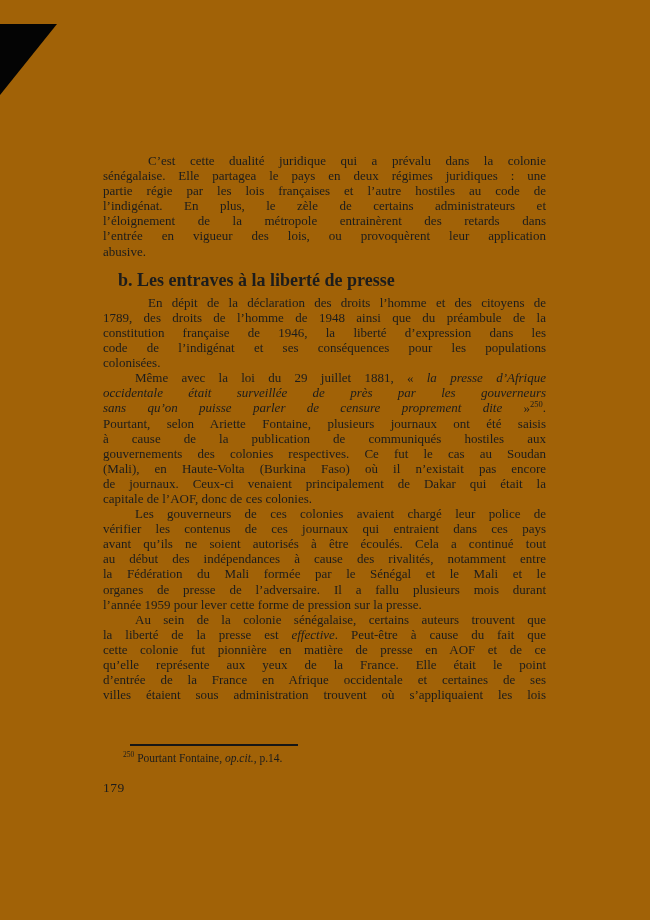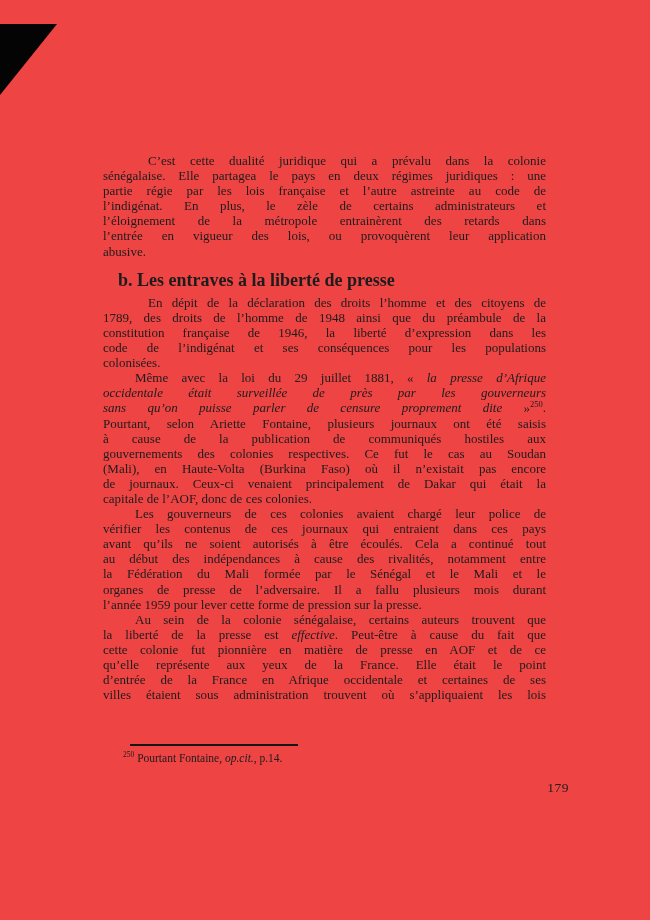--- a/index.html
+++ b/index.html
@@ -1,21 +1,21 @@
 <!DOCTYPE html>
 <html><head>
 <meta charset="utf-8">
 <style>
   html,body{margin:0;padding:0;}
   body{
     width:650px;height:920px;position:relative;background:#ffffff;
     font-family:"Liberation Serif","DejaVu Serif",serif;color:#1c1c1c;
     -webkit-font-smoothing:antialiased;
   }
-  .page{position:absolute;left:0;top:0;width:650px;height:920px;background:#ef4444;overflow:hidden;}
+  .page{position:absolute;left:0;top:0;width:650px;height:920px;background:#a16207;overflow:hidden;}
   .corner-artifact{
     position:absolute;left:0;top:24px;width:57px;height:71px;
     background:#040404;clip-path:polygon(0 0,100% 0,0 100%);
   }
   .text-block{
     position:absolute;left:103px;top:153px;width:443px;
     font-size:13px;
   }
   .line{
     line-height:15.1px;height:15.1px;
@@ -31,33 +31,33 @@
   .fn-rule{
     position:absolute;left:130px;top:744px;width:168px;height:2px;background:#161616;
   }
   .footnote{
     position:absolute;left:103px;top:751px;width:443px;
     font-size:11.5px;line-height:15px;padding-left:20px;box-sizing:border-box;
   }
   .footnote .sup{font-size:7.5px;}
   .pagenum{
     position:absolute;left:103px;top:780px;width:466px;
-    text-align:right;font-size:13.5px;letter-spacing:0.5px;
+    text-align:left;font-size:13.5px;letter-spacing:0.5px;
   }
 </style>
 </head>
 <body>
 
 <div class="page">
   <div class="corner-artifact"></div>
 
   <div class="text-block">
       <div class="line" style="padding-left: 45px;"><span>C’est cette dualité juridique qui a prévalu dans la colonie</span></div>
       <div class="line"><span>sénégalaise. Elle partagea le pays en deux régimes juridiques : une</span></div>
-      <div class="line"><span>partie régie par les lois française et l’autre astreinte au code de</span></div>
+      <div class="line"><span>partie régie par les lois françaises et l’autre hostiles au code de</span></div>
       <div class="line"><span>l’indigénat. En plus, le zèle de certains administrateurs et</span></div>
       <div class="line"><span>l’éloignement de la métropole entrainèrent des retards dans</span></div>
       <div class="line"><span>l’entrée en vigueur des lois, ou provoquèrent leur application</span></div>
       <div class="line last"><span>abusive.</span></div>
       <div class="heading">b. Les entraves à la liberté de presse</div>
       <div class="line" style="padding-left: 45px;"><span>En dépit de la déclaration des droits l’homme et des citoyens de</span></div>
       <div class="line"><span>1789, des droits de l’homme de 1948 ainsi que du préambule de la</span></div>
       <div class="line"><span>constitution française de 1946, la liberté d’expression dans les</span></div>
       <div class="line"><span>code de l’indigénat et ses conséquences pour les populations</span></div>
       <div class="line last"><span>colonisées.</span></div>

